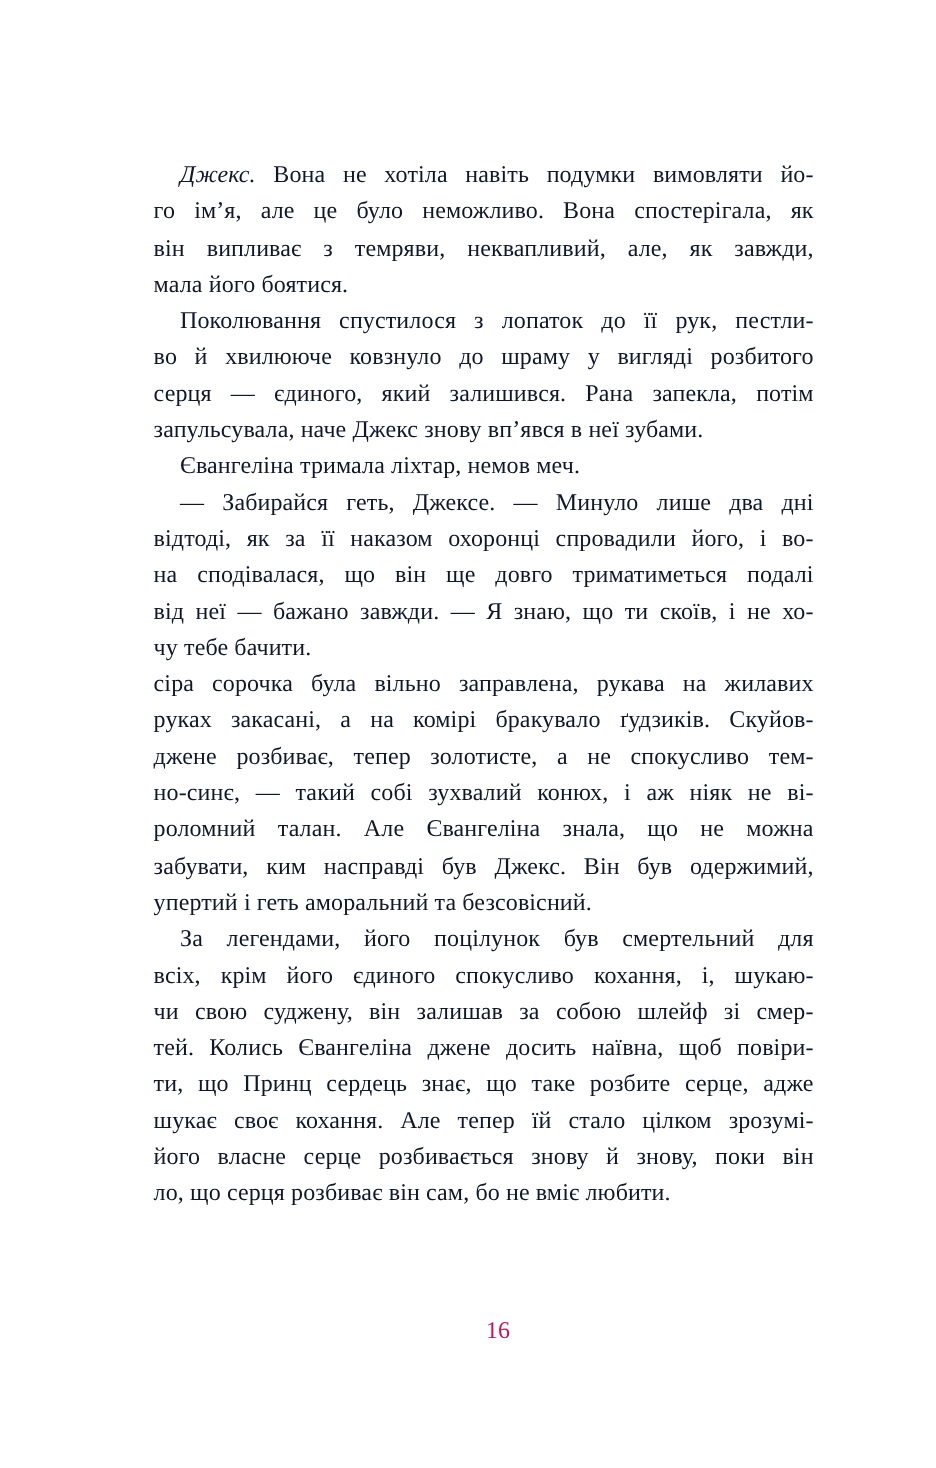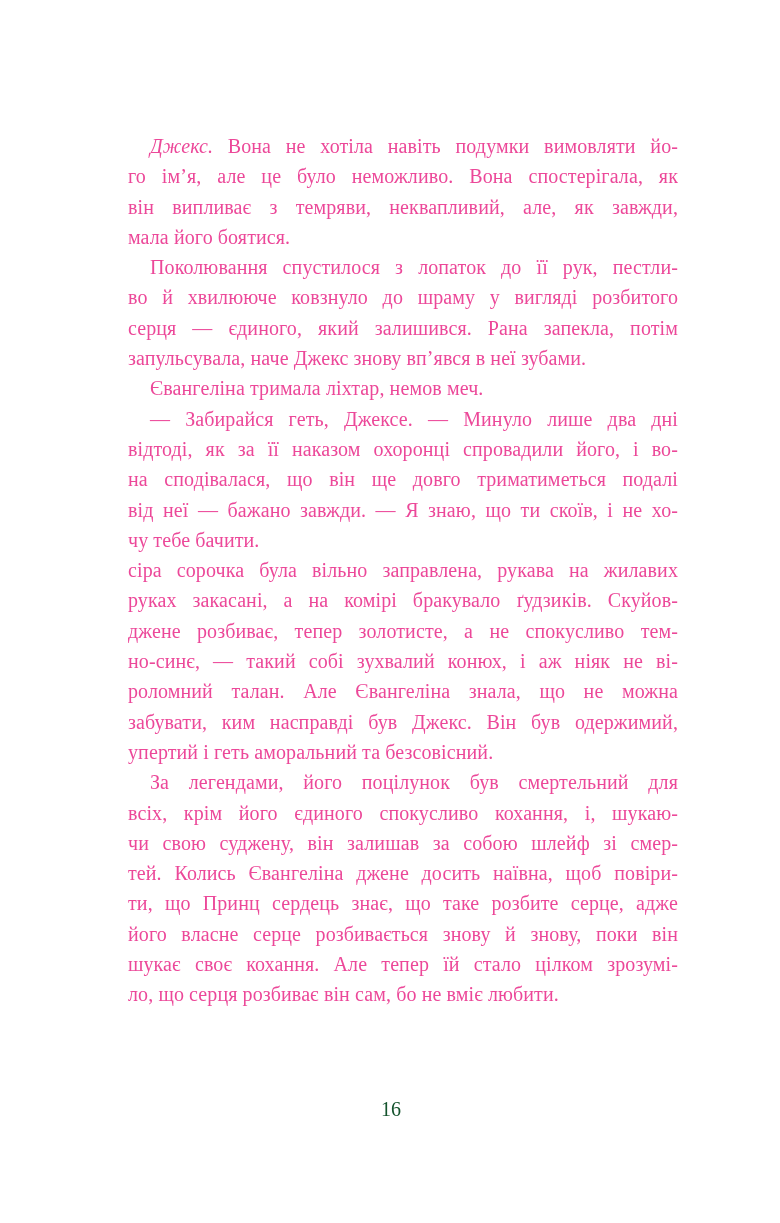--- a/index.html
+++ b/index.html
@@ -20,21 +20,21 @@
     top: 0;
     width: 780px;
     height: 1223px;
     background: #ffffff;
   }
   .page-text {
     position: absolute;
     left: 128px;
     top: 131px;
     width: 550px;
-    color: #ec4899;
+    color: #0f172a;
     font-size: 20px;
     line-height: 30.3px;
     letter-spacing: 0.1px;
   }
   .paragraph {
     margin: 0;
     padding: 0;
   }
   .text-line {
     text-align: justify;
@@ -46,25 +46,25 @@
     text-indent: 22px;
   }
   .text-line.last {
     text-align-last: left;
   }
   .italic {
     font-style: italic;
   }
   .page-number {
     position: absolute;
-    left: 116px;
+    left: 140px;
     top: 1094px;
     width: 550px;
     text-align: center;
-    color: #14532d;
+    color: #be185d;
     font-size: 20px;
     line-height: 30px;
   }
 </style>
 </head>
 <body>
 
 <div class="book-page">
   <div class="page-text" id="page-text">
       <div class="paragraph">
@@ -97,19 +97,19 @@
         <div class="text-line">роломний талан. Але Євангеліна знала, що не можна</div>
         <div class="text-line">забувати, ким насправді був Джекс. Він був одержимий,</div>
         <div class="text-line last">упертий і геть аморальний та безсовісний.</div>
       </div>
       <div class="paragraph">
         <div class="text-line first">За легендами, його поцілунок був смертельний для</div>
         <div class="text-line">всіх, крім його єдиного спокусливо кохання, і, шукаю-</div>
         <div class="text-line">чи свою суджену, він залишав за собою шлейф зі смер-</div>
         <div class="text-line">тей. Колись Євангеліна джене досить наївна, щоб повіри-</div>
         <div class="text-line">ти, що Принц сердець знає, що таке розбите серце, адже</div>
+        <div class="text-line">шукає своє кохання. Але тепер їй стало цілком зрозумі-</div>
         <div class="text-line">його власне серце розбивається знову й знову, поки він</div>
-        <div class="text-line">шукає своє кохання. Але тепер їй стало цілком зрозумі-</div>
         <div class="text-line last">ло, що серця розбиває він сам, бо не вміє любити.</div>
       </div>
     </div>
   <div class="page-number">16</div>
 </div>
 
 </body></html>

